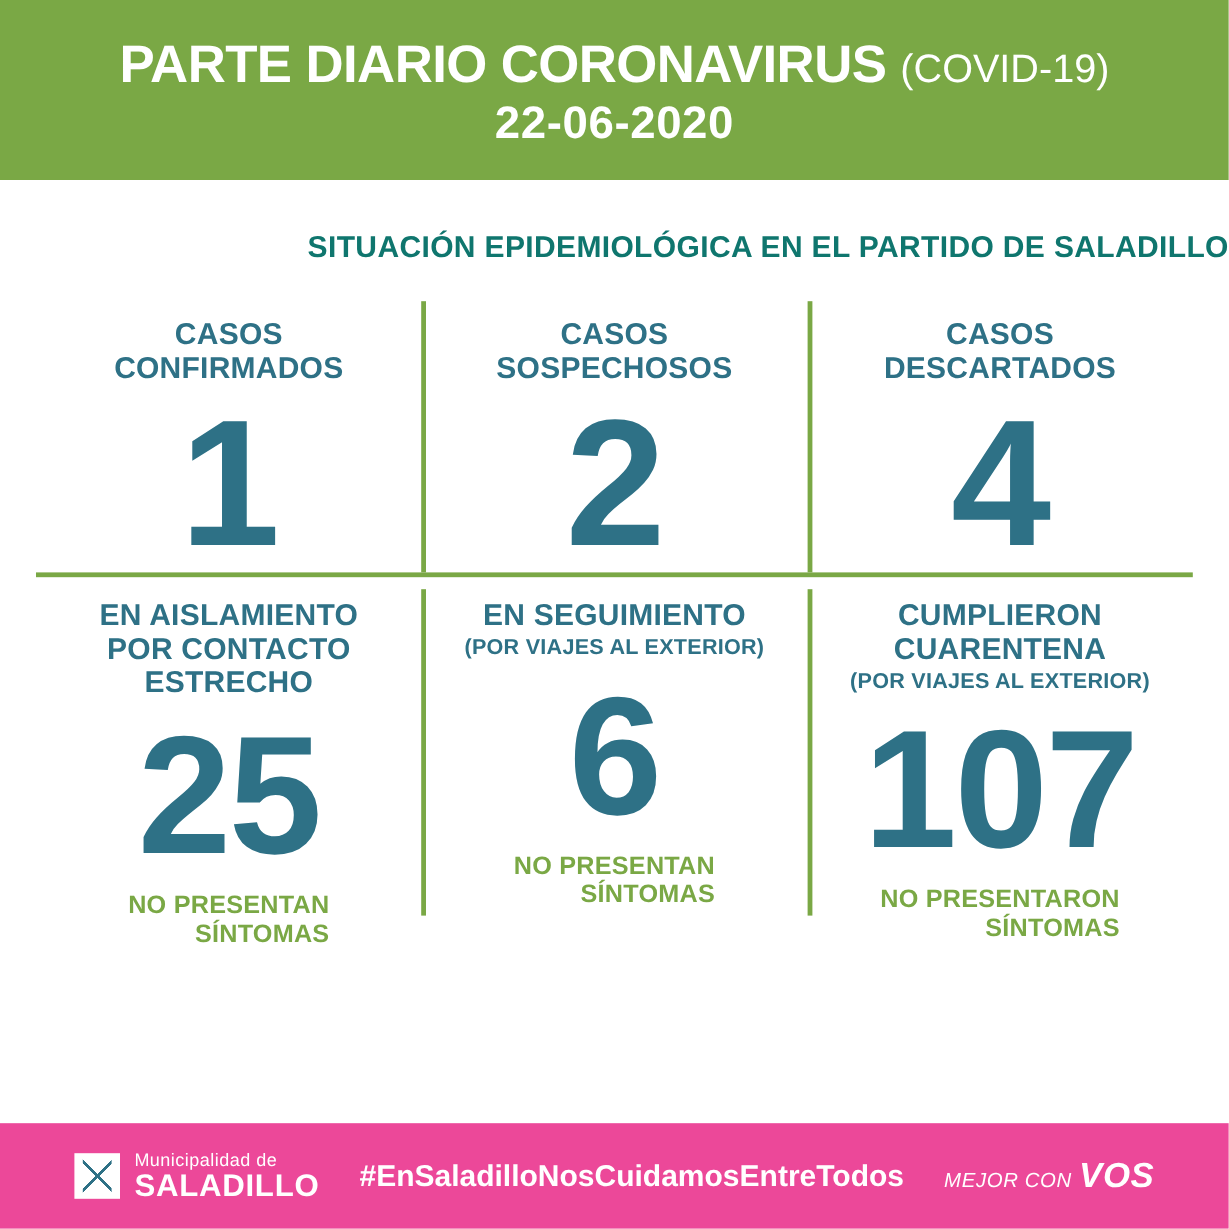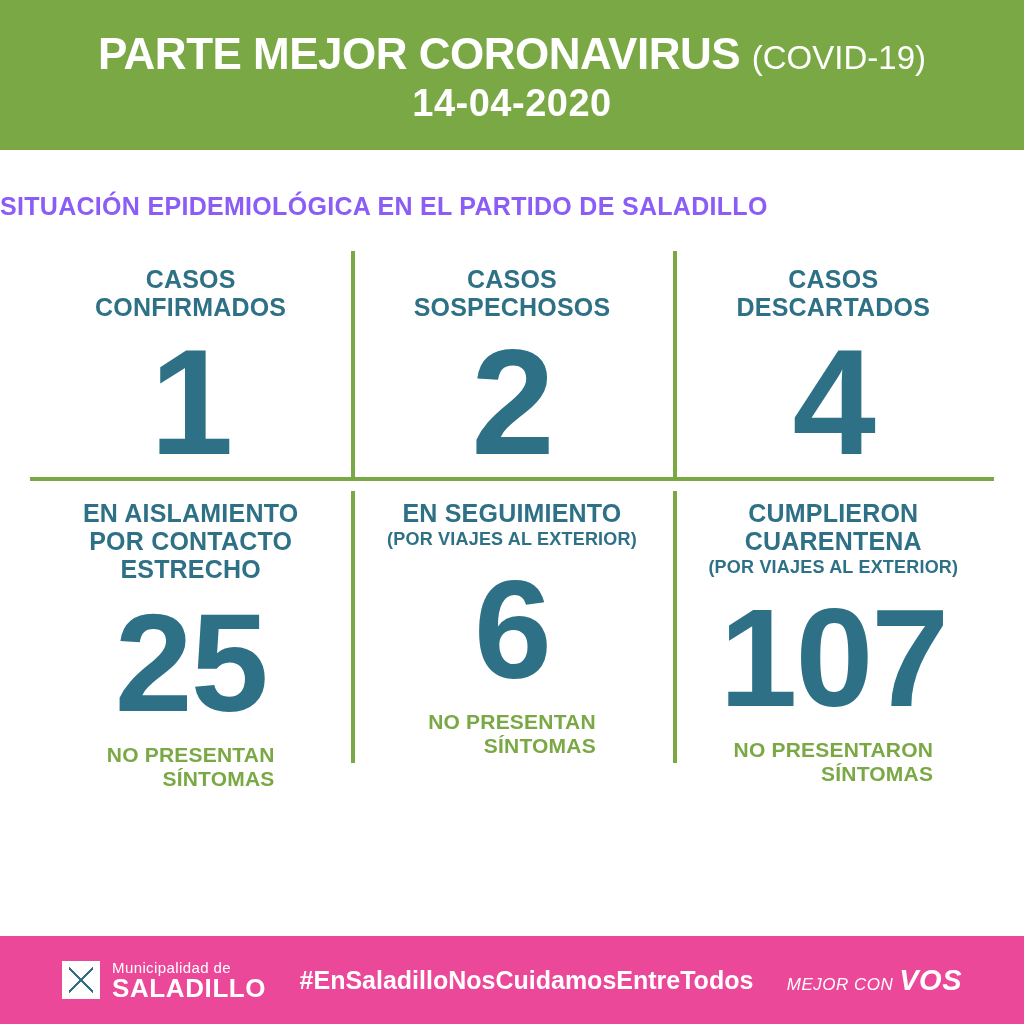--- a/index.html
+++ b/index.html
@@ -40,22 +40,22 @@
   }
   .header-date {
     font-size: 38px;
     font-weight: bold;
     letter-spacing: 0.5px;
     margin-top: 4px;
   }
 
   
   .subtitle {
-    text-align: left;
-    color: #8b5cf6;
+    text-align: right;
+    color: #0f766e;
     font-size: 25px;
     font-weight: bold;
     letter-spacing: 0.3px;
     margin-top: 42px;
   }
 
   
   .grid {
     flex: 1;
     display: flex; flex-direction: column;
@@ -180,24 +180,24 @@
     font-style: italic;
   }
 </style>
 </head>
 <body>
 
 <div class="poster">
 
   <div class="header">
     <div class="header-line1">
-      <span>PARTE MEJOR CORONAVIRUS</span>
+      <span>PARTE DIARIO CORONAVIRUS</span>
       <span class="sub">(COVID-19)</span>
     </div>
-    <div class="header-date">14-04-2020</div>
+    <div class="header-date">22-06-2020</div>
   </div>
 
   <div class="subtitle">SITUACIÓN EPIDEMIOLÓGICA EN EL PARTIDO DE SALADILLO</div>
 
   <div class="grid">
 
     <div class="row row-top">
       <div class="cell">
         <div class="cell-title">CASOS<br>CONFIRMADOS</div>
         <div class="cell-number">1</div>

